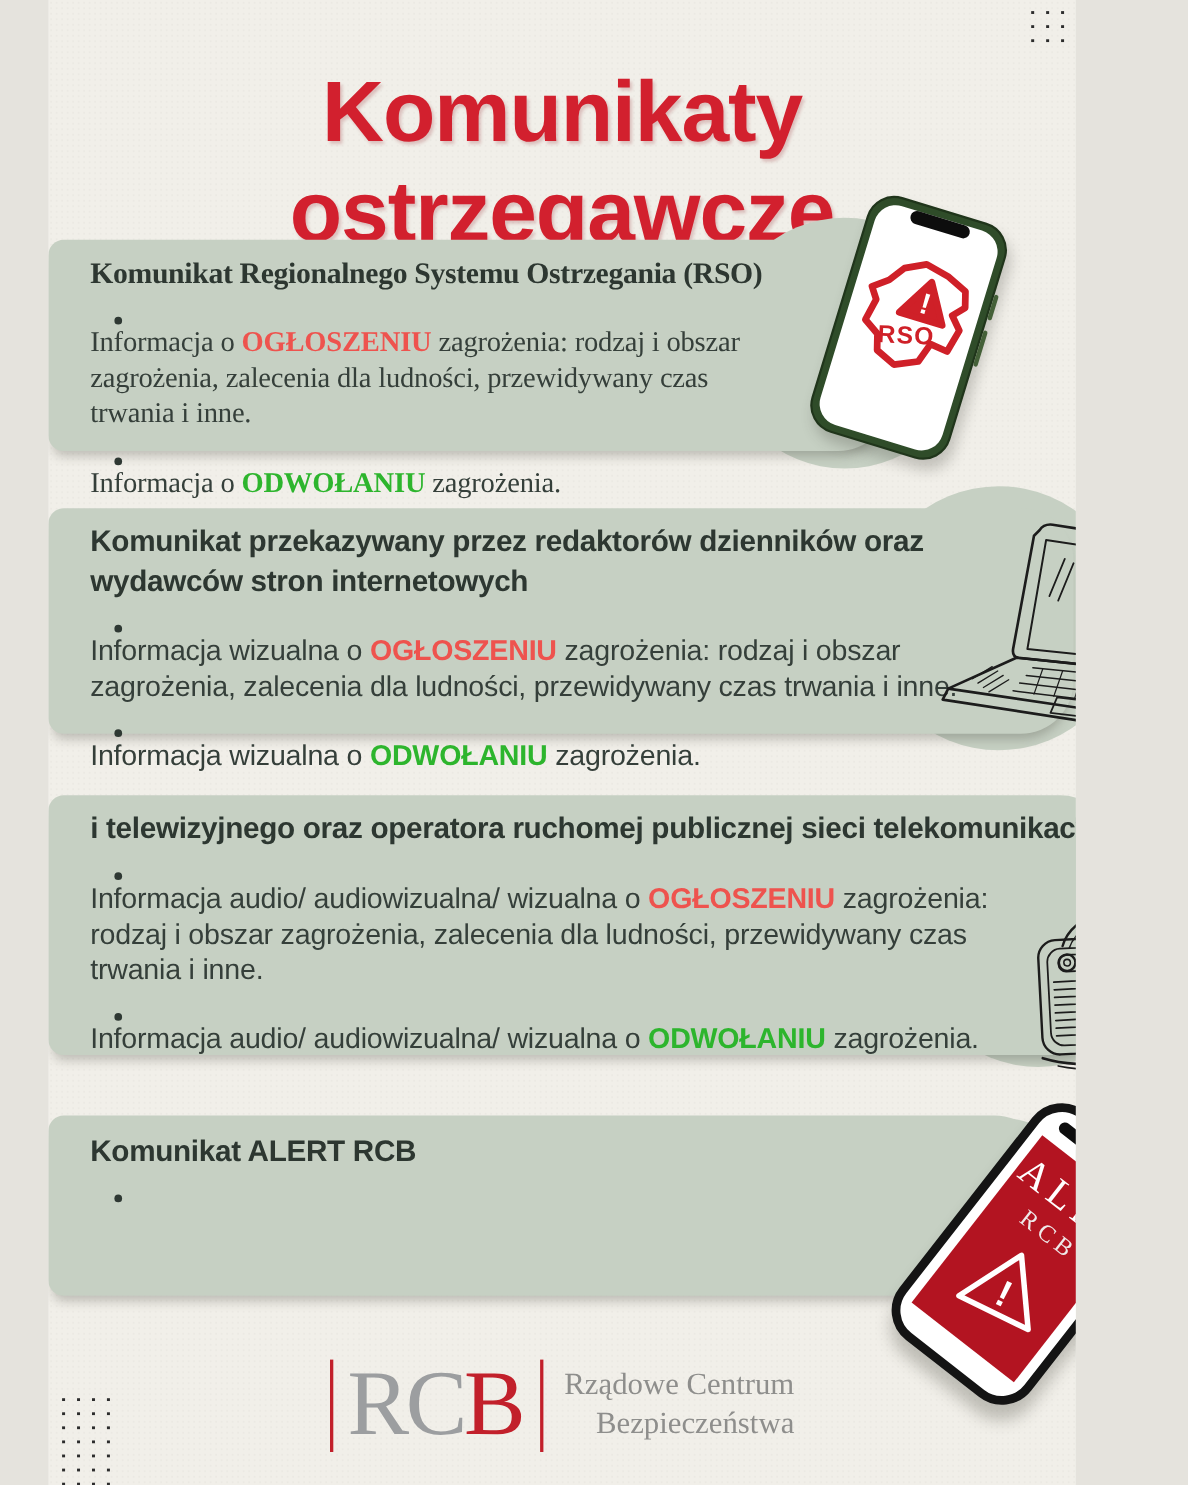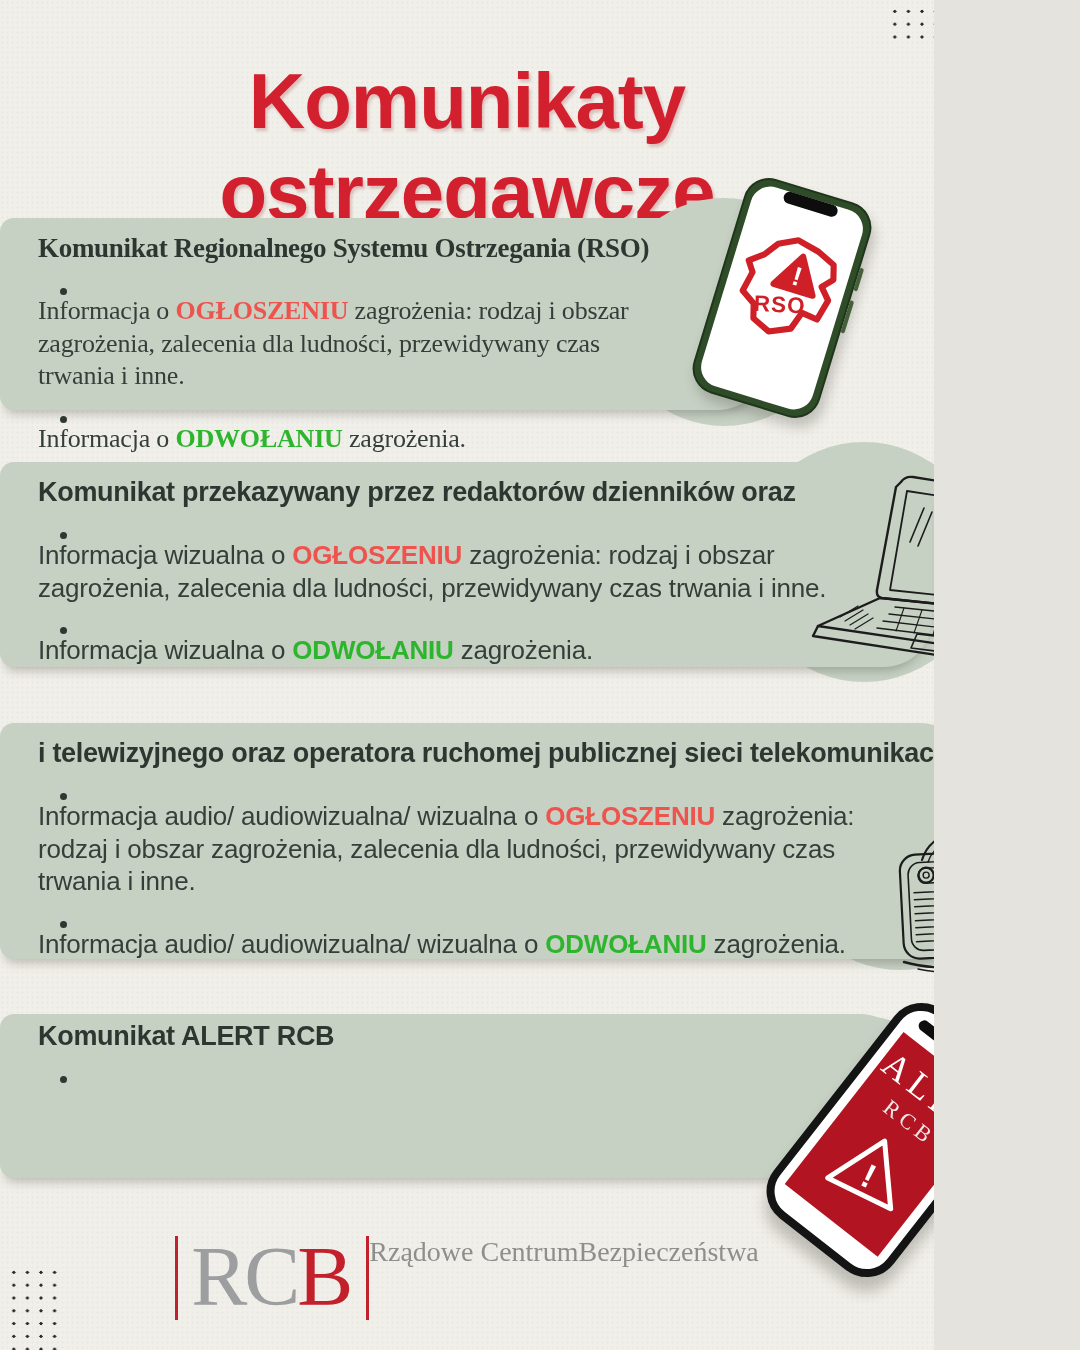--- a/index.html
+++ b/index.html
@@ -1,19 +1,19 @@
 <!DOCTYPE html>
 <html><head>
 <meta charset="utf-8">
 <style>
   html,body{margin:0;padding:0;}
   body{font-family:"Liberation Sans", sans-serif; background:#e5e3dd;}
   .page{position:relative;width:934px;height:1350px;background:#f1efe9;overflow:hidden;
         background-image:radial-gradient(rgba(90,80,70,0.035) 1px, transparent 1.2px);
-        background-size:5px 5px;}
+        background-size:5px 5px;margin-left:44px;}
   
   .dots{position:absolute;background-image:radial-gradient(#2c2c2c 1.6px, transparent 1.8px);
         background-size:13.6px 12.8px;}
   .dots-tr{left:888px;top:5px;width:138px;height:38px;}
   .dots-bl{left:7px;top:1266px;width:57px;height:84px;}
   
   .title{position:absolute;top:56px;left:0;width:100%;margin:0;text-align:center;
          font-size:78px;font-weight:800;letter-spacing:-1px;color:#d2202e;
          text-shadow:2px 3px 3px rgba(140,25,30,.22);}
   
@@ -23,21 +23,21 @@
   .b1{left:610px;top:198px;width:228px;height:228px;}
   .b2{left:744px;top:442px;width:240px;height:240px;}
   .b3{left:784px;top:738px;width:232px;height:232px;}
   .b4{left:752px;top:1015px;width:204px;height:162px;}
   .p1{top:218px;width:766px;height:192px;font-family:Liberation Serif, serif;}
   .p2{top:462px;width:932px;height:205px;}
   .p3{top:723px;width:968px;height:236px;}
   .p4{top:1014px;width:908px;height:164px;}
   .panel .inner{padding:12px 0 0 38px;}
   .p2 .inner,.p3 .inner{}
-  .p4 .inner{padding-top:4px;}
+  .p4 .inner{padding-top:14px;}
   .ph{margin:0;font-size:27px;font-weight:700;line-height:1.34;letter-spacing:-0.3px;
       color:#2d3731;}
   .ph span{display:block;white-space:nowrap;}
   .bullets{margin-top:9px;}
   .bullet{display:flex;flex-direction:column;}
   .bullet + .bullet{margin-top:10px;justify-content:flex-end;}
   .dot{flex:0 0 7px;width:7px;height:7px;border-radius:50%;background:#2e3833;
        margin:13px 14px 0 22px;}
   .btext{margin:0;font-size:26px;line-height:1.25;letter-spacing:-0.2px;color:#353f3a;
          white-space:pre-line;}
@@ -73,22 +73,22 @@
           letter-spacing:5px;margin-top:3px;margin-left:3px;}
   .tri{margin-top:8px;}
   
   .footer{position:absolute;left:0;top:1234px;width:100%;display:flex;
           justify-content:center;align-items:stretch;}
   .fbar{width:3px;height:84px;background:#c2202b;margin-top:2px;}
   .flogo{font-family:"Liberation Serif",serif;font-size:84px;line-height:86px;
          letter-spacing:-3px;padding:0 16px 0 13px;}
   .flogo .lg{color:#9c9ea0;}
   .flogo .lr{color:#c2202b;}
-  .forg{display:flex;flex-direction:row;justify-content:center;
-        font-family:"Liberation Serif",serif;font-size:28px;line-height:1.28;color:#8e8e8c;}
+  .forg{display:flex;flex-direction:column;justify-content:center;padding-left:19px;
+        font-family:"Liberation Serif",serif;font-size:28px;line-height:1.28;color:#8e8e8c;align-items:flex-end;}
 </style>
 </head>
 <body>
 
 <div class="page">
 
   <div class="dots dots-tr"></div>
   <div class="dots dots-bl"></div>
 
   <h1 class="title">Komunikaty ostrzegawcze</h1>
@@ -115,20 +115,21 @@
           <p class="btext"><span>Informacja o </span><span class="kw cancel">ODWOŁANIU</span><span> zagrożenia.</span></p>
         </div>
       </div>
     </div>
   </section>
 
   <section class="panel p2">
     <div class="inner">
       <h2 class="ph">
           <span>Komunikat przekazywany przez redaktorów dzienników oraz</span>
+          <span>wydawców stron internetowych</span>
         </h2>
       <div class="bullets">
         <div class="bullet">
           <span class="dot"></span>
           <p class="btext"><span>Informacja wizualna o </span><span class="kw announce">OGŁOSZENIU</span><span> zagrożenia: rodzaj i obszar
 zagrożenia, zalecenia dla ludności, przewidywany czas trwania i inne.</span></p>
         </div>
         <div class="bullet">
           <span class="dot"></span>
           <p class="btext"><span>Informacja wizualna o </span><span class="kw cancel">ODWOŁANIU</span><span> zagrożenia.</span></p>

